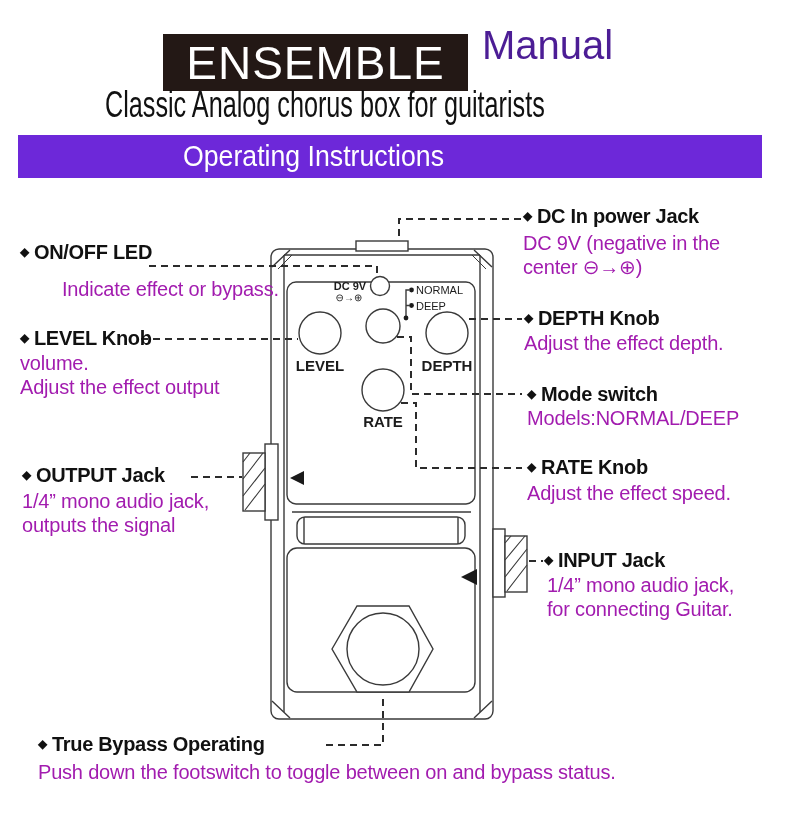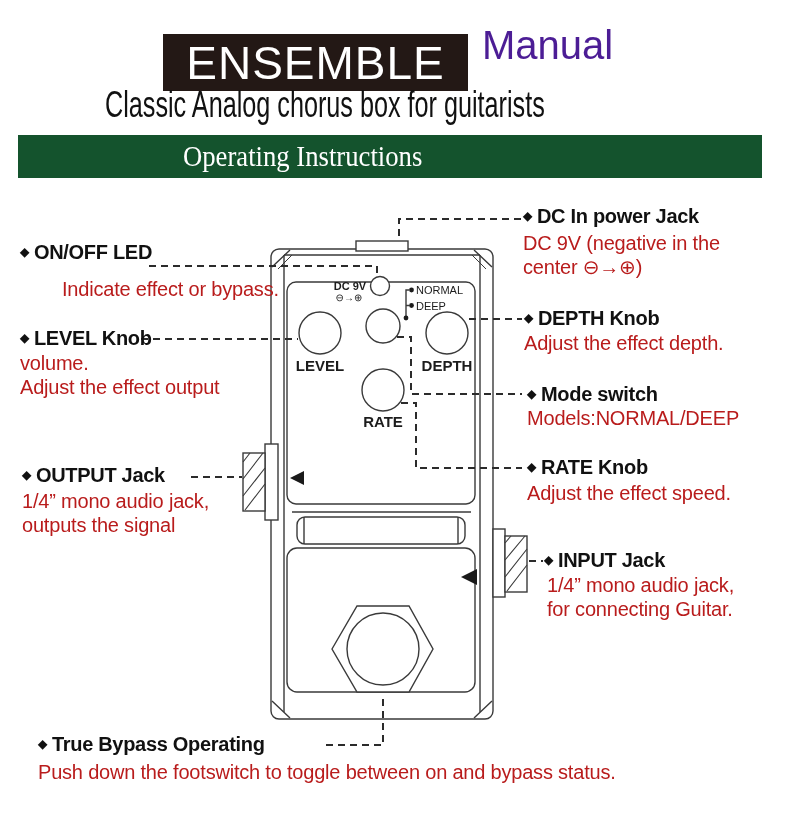--- a/index.html
+++ b/index.html
@@ -13,35 +13,35 @@
   .brand-box{
     left:163px;top:14px;width:305px;height:57px;
     background:#231815;display:flex;align-items:center;justify-content:center;margin-top:20px;
   }
   .brand-text{color:#ffffff;font-size:46px;letter-spacing:1px;white-space:nowrap;}
   .manual-label{left:482px;top:23px;font-size:40px;color:#4c1d95;white-space:nowrap;}
   .tagline{
     left:105px;top:84px;font-size:36px;color:#111;white-space:nowrap;
     transform:scaleX(0.70);transform-origin:left top;
   }
-  .section-bar{left:18px;top:135px;width:744px;height:43px;background:#14532d;font-family:Liberation Serif, serif;}
+  .section-bar{left:18px;top:135px;width:744px;height:43px;background:#6d28d9;}
   .section-title{
     position:absolute;left:165px;top:0;height:43px;line-height:42px;
     color:#ffffff;font-size:29px;white-space:nowrap;
     transform:scaleX(0.92);transform-origin:left top;
   }
   
   .co-title{
     position:absolute;font-size:20px;font-weight:bold;letter-spacing:-0.3px;
     white-space:nowrap;color:#111;
   }
   .diamond{font-size:12px;vertical-align:3px;margin-right:5px;}
   .co-desc{
     position:absolute;font-size:20px;line-height:24px;letter-spacing:-0.2px;
-    white-space:nowrap;color:#b91c1c;
+    white-space:nowrap;color:#a21caf;
   }
   svg{position:absolute;left:0;top:0;}
   svg text{font-family:"Liberation Sans",sans-serif;fill:#1c1c1c;}
 </style>
 </head>
 <body>
 
 <div class="abs brand-box">
   <span class="brand-text">ENSEMBLE</span>
 </div>

